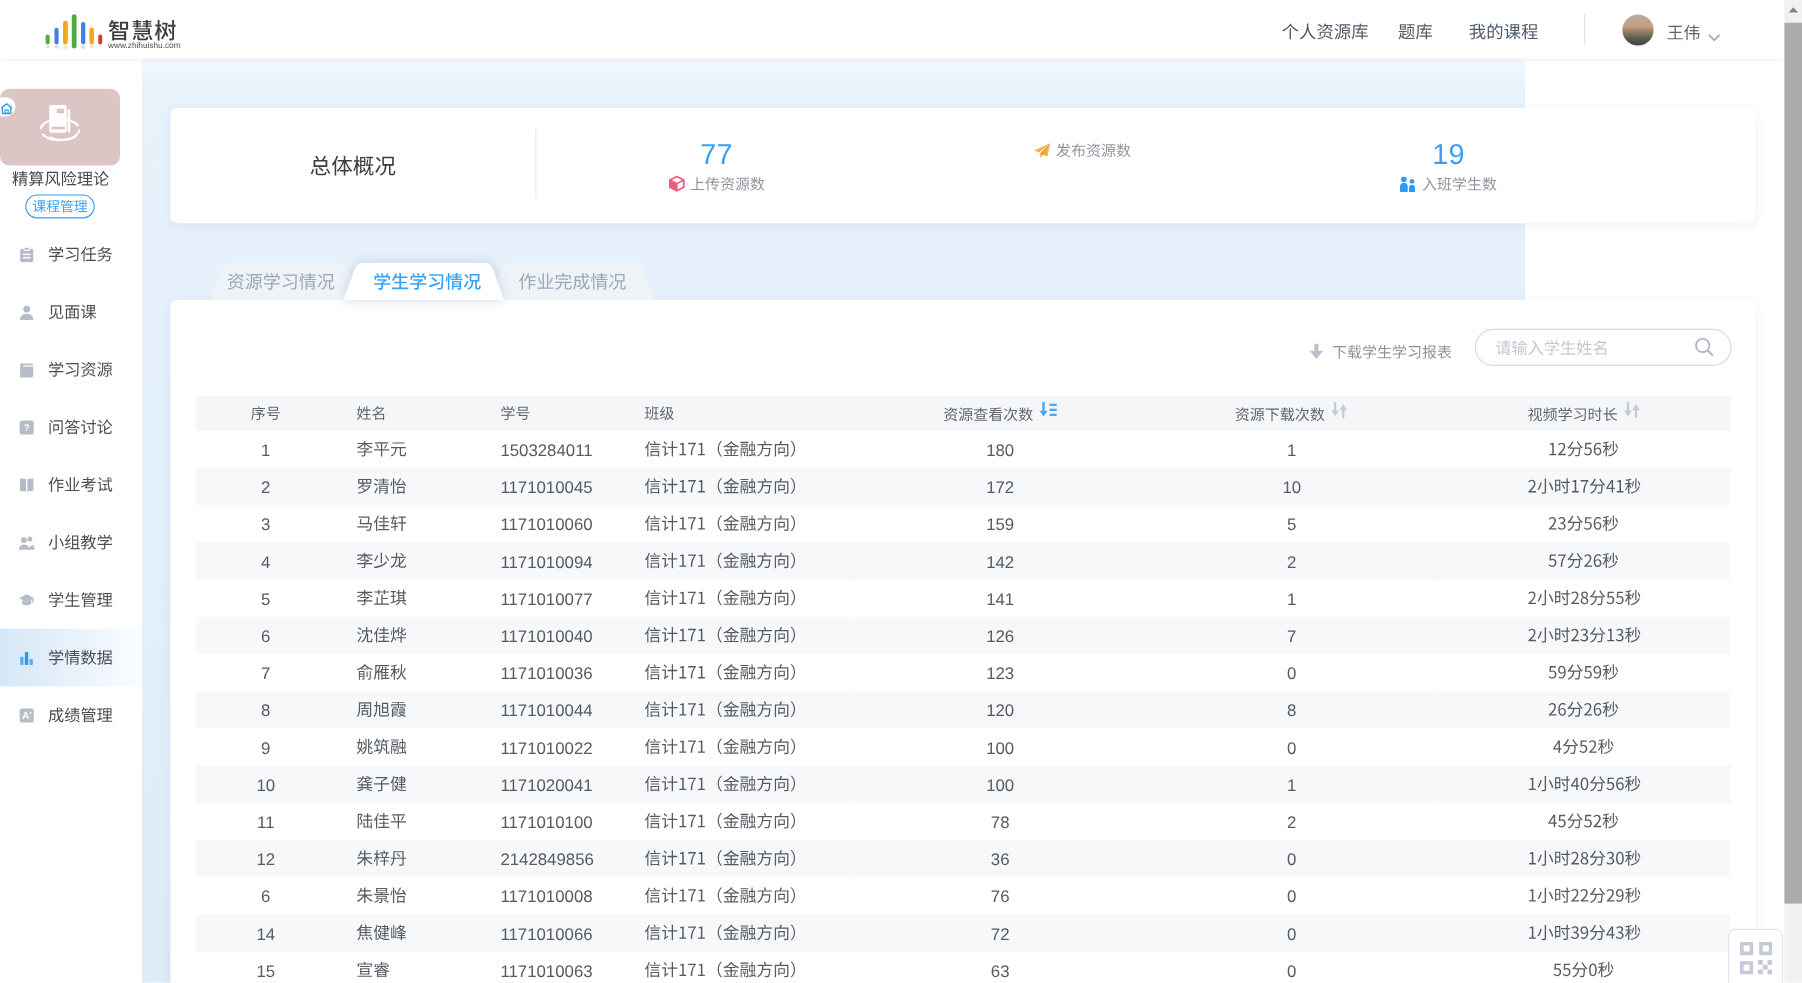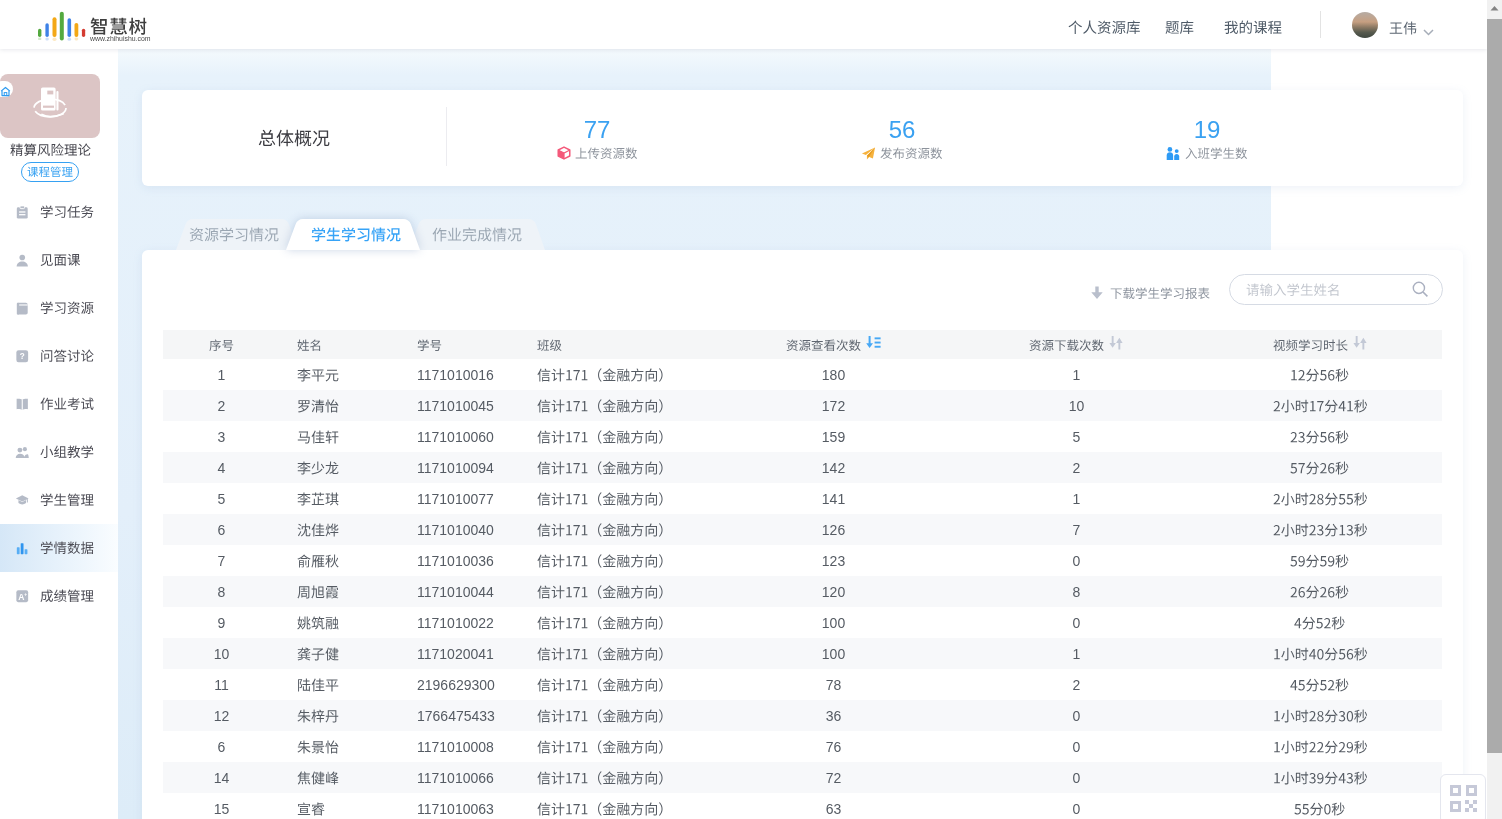--- a/index.html
+++ b/index.html
@@ -198,21 +198,20 @@
             <path d="M1.8 4.8 8 8l6.2-3.2M8 8v6.4" stroke="#f4597a" stroke-width="1.4" fill="none"></path>
             <path d="M8 8 1.6 4.7v6.6L8 14.6z" fill="#f4597a"></path>
           </svg>
           <span style="width:4px"></span>
           <svg class="z " style="width:62.5px;height:12.5px;" viewBox="0 -880 5000 1000">
             <path transform="scale(1,-1)" fill="#8d939c" d="M427 825V43H51V-32H950V43H506V441H881V516H506V825ZM1266 836C1210 684 1116 534 1018 437C1031 420 1052 381 1060 363C1094 398 1128 440 1160 485V-78H1232V597C1272 666 1308 741 1337 815ZM1468 125C1563 67 1676 -23 1731 -80L1787 -24C1760 3 1721 35 1677 68C1754 151 1838 246 1899 317L1846 350L1834 345H1513L1549 464H1954V535H1569L1602 654H1908V724H1621L1647 825L1573 835L1545 724H1348V654H1526L1493 535H1291V464H1472C1451 393 1429 327 1411 275H1769C1725 225 1671 164 1619 109C1587 131 1554 152 1523 171ZM2085 752C2158 725 2249 678 2294 643L2334 701C2287 736 2195 779 2123 804ZM2049 495 2071 426C2151 453 2254 486 2351 519L2339 585C2231 550 2123 516 2049 495ZM2182 372V93H2256V302H2752V100H2830V372ZM2473 273C2444 107 2367 19 2050 -20C2062 -36 2078 -64 2083 -82C2421 -34 2513 73 2547 273ZM2516 75C2641 34 2807 -32 2891 -76L2935 -14C2848 30 2681 92 2557 130ZM2484 836C2458 766 2407 682 2325 621C2342 612 2366 590 2378 574C2421 609 2455 648 2484 689H2602C2571 584 2505 492 2326 444C2340 432 2359 407 2366 390C2504 431 2584 497 2632 578C2695 493 2792 428 2904 397C2914 416 2934 442 2949 456C2825 483 2716 550 2661 636C2667 653 2673 671 2678 689H2827C2812 656 2795 623 2781 600L2846 581C2871 620 2901 681 2927 736L2872 751L2860 747H2519C2534 773 2546 800 2556 826ZM3537 407H3843V319H3537ZM3537 549H3843V463H3537ZM3505 205C3475 138 3431 68 3385 19C3402 9 3431 -9 3445 -20C3489 32 3539 113 3572 186ZM3788 188C3828 124 3876 40 3898 -10L3967 21C3943 69 3893 152 3853 213ZM3087 777C3142 742 3217 693 3254 662L3299 722C3260 751 3185 797 3131 829ZM3038 507C3094 476 3169 428 3207 400L3251 460C3212 488 3136 531 3081 560ZM3059 -24 3126 -66C3174 28 3230 152 3271 258L3211 300C3166 186 3103 54 3059 -24ZM3338 791V517C3338 352 3327 125 3214 -36C3231 -44 3263 -63 3276 -76C3395 92 3411 342 3411 517V723H3951V791ZM3650 709C3644 680 3632 639 3621 607H3469V261H3649V0C3649 -11 3645 -15 3633 -16C3620 -16 3576 -16 3529 -15C3538 -34 3547 -61 3550 -79C3616 -80 3660 -80 3687 -69C3714 -58 3721 -39 3721 -2V261H3913V607H3694C3707 633 3720 663 3733 692ZM4443 821C4425 782 4393 723 4368 688L4417 664C4443 697 4477 747 4506 793ZM4088 793C4114 751 4141 696 4150 661L4207 686C4198 722 4171 776 4143 815ZM4410 260C4387 208 4355 164 4317 126C4279 145 4240 164 4203 180C4217 204 4233 231 4247 260ZM4110 153C4159 134 4214 109 4264 83C4200 37 4123 5 4041 -14C4054 -28 4070 -54 4077 -72C4169 -47 4254 -8 4326 50C4359 30 4389 11 4412 -6L4460 43C4437 59 4408 77 4375 95C4428 152 4470 222 4495 309L4454 326L4442 323H4278L4300 375L4233 387C4226 367 4216 345 4206 323H4070V260H4175C4154 220 4131 183 4110 153ZM4257 841V654H4050V592H4234C4186 527 4109 465 4039 435C4054 421 4071 395 4080 378C4141 411 4207 467 4257 526V404H4327V540C4375 505 4436 458 4461 435L4503 489C4479 506 4391 562 4342 592H4531V654H4327V841ZM4629 832C4604 656 4559 488 4481 383C4497 373 4526 349 4538 337C4564 374 4586 418 4606 467C4628 369 4657 278 4694 199C4638 104 4560 31 4451 -22C4465 -37 4486 -67 4493 -83C4595 -28 4672 41 4731 129C4781 44 4843 -24 4921 -71C4933 -52 4955 -26 4972 -12C4888 33 4822 106 4771 198C4824 301 4858 426 4880 576H4948V646H4663C4677 702 4689 761 4698 821ZM4809 576C4793 461 4769 361 4733 276C4695 366 4667 468 4648 576Z"></path>
           </svg>
         </div>
 </div>
 <div class="abs" style="left:660px;top:26px;width:200px;text-align:center">
-<div style="font-size:24px;color:#3aa1f1;height:28px;line-height:28px">56</div>
 <div style="margin-top:0px;height:18px;display:flex;align-items:center;justify-content:center">
           <svg width="15" height="15" viewBox="0 0 16 16">
             <path d="M15 1.5 1 8l4.2 1.6zM15 1.5 6.3 10.5v4l2.4-2.9 4 1.6z" fill="#f6b23e"></path>
             <path d="M6.3 10.5 15 1.5l-6.8 10.6z" fill="#e69c1f"></path>
           </svg>
           <span style="width:4px"></span>
           <svg class="z " style="width:62.5px;height:12.5px;" viewBox="0 -880 5000 1000">
             <path transform="scale(1,-1)" fill="#8d939c" d="M673 790C716 744 773 680 801 642L860 683C832 719 774 781 731 826ZM144 523C154 534 188 540 251 540H391C325 332 214 168 30 57C49 44 76 15 86 -1C216 79 311 181 381 305C421 230 471 165 531 110C445 49 344 7 240 -18C254 -34 272 -62 280 -82C392 -51 498 -5 589 61C680 -6 789 -54 917 -83C928 -62 948 -32 964 -16C842 7 736 50 648 108C735 185 803 285 844 413L793 437L779 433H441C454 467 467 503 477 540H930L931 612H497C513 681 526 753 537 830L453 844C443 762 429 685 411 612H229C257 665 285 732 303 797L223 812C206 735 167 654 156 634C144 612 133 597 119 594C128 576 140 539 144 523ZM588 154C520 212 466 281 427 361H742C706 279 652 211 588 154ZM1399 841C1385 790 1367 738 1346 687H1061V614H1313C1246 481 1153 358 1031 275C1045 259 1065 230 1076 211C1130 249 1179 294 1222 343V13H1297V360H1509V-81H1585V360H1811V109C1811 95 1806 91 1789 90C1773 90 1715 89 1651 91C1661 72 1673 44 1676 23C1762 23 1815 23 1846 35C1877 47 1886 68 1886 108V431H1811H1585V566H1509V431H1291C1331 489 1366 550 1396 614H1941V687H1428C1446 732 1462 778 1476 823ZM2085 752C2158 725 2249 678 2294 643L2334 701C2287 736 2195 779 2123 804ZM2049 495 2071 426C2151 453 2254 486 2351 519L2339 585C2231 550 2123 516 2049 495ZM2182 372V93H2256V302H2752V100H2830V372ZM2473 273C2444 107 2367 19 2050 -20C2062 -36 2078 -64 2083 -82C2421 -34 2513 73 2547 273ZM2516 75C2641 34 2807 -32 2891 -76L2935 -14C2848 30 2681 92 2557 130ZM2484 836C2458 766 2407 682 2325 621C2342 612 2366 590 2378 574C2421 609 2455 648 2484 689H2602C2571 584 2505 492 2326 444C2340 432 2359 407 2366 390C2504 431 2584 497 2632 578C2695 493 2792 428 2904 397C2914 416 2934 442 2949 456C2825 483 2716 550 2661 636C2667 653 2673 671 2678 689H2827C2812 656 2795 623 2781 600L2846 581C2871 620 2901 681 2927 736L2872 751L2860 747H2519C2534 773 2546 800 2556 826ZM3537 407H3843V319H3537ZM3537 549H3843V463H3537ZM3505 205C3475 138 3431 68 3385 19C3402 9 3431 -9 3445 -20C3489 32 3539 113 3572 186ZM3788 188C3828 124 3876 40 3898 -10L3967 21C3943 69 3893 152 3853 213ZM3087 777C3142 742 3217 693 3254 662L3299 722C3260 751 3185 797 3131 829ZM3038 507C3094 476 3169 428 3207 400L3251 460C3212 488 3136 531 3081 560ZM3059 -24 3126 -66C3174 28 3230 152 3271 258L3211 300C3166 186 3103 54 3059 -24ZM3338 791V517C3338 352 3327 125 3214 -36C3231 -44 3263 -63 3276 -76C3395 92 3411 342 3411 517V723H3951V791ZM3650 709C3644 680 3632 639 3621 607H3469V261H3649V0C3649 -11 3645 -15 3633 -16C3620 -16 3576 -16 3529 -15C3538 -34 3547 -61 3550 -79C3616 -80 3660 -80 3687 -69C3714 -58 3721 -39 3721 -2V261H3913V607H3694C3707 633 3720 663 3733 692ZM4443 821C4425 782 4393 723 4368 688L4417 664C4443 697 4477 747 4506 793ZM4088 793C4114 751 4141 696 4150 661L4207 686C4198 722 4171 776 4143 815ZM4410 260C4387 208 4355 164 4317 126C4279 145 4240 164 4203 180C4217 204 4233 231 4247 260ZM4110 153C4159 134 4214 109 4264 83C4200 37 4123 5 4041 -14C4054 -28 4070 -54 4077 -72C4169 -47 4254 -8 4326 50C4359 30 4389 11 4412 -6L4460 43C4437 59 4408 77 4375 95C4428 152 4470 222 4495 309L4454 326L4442 323H4278L4300 375L4233 387C4226 367 4216 345 4206 323H4070V260H4175C4154 220 4131 183 4110 153ZM4257 841V654H4050V592H4234C4186 527 4109 465 4039 435C4054 421 4071 395 4080 378C4141 411 4207 467 4257 526V404H4327V540C4375 505 4436 458 4461 435L4503 489C4479 506 4391 562 4342 592H4531V654H4327V841ZM4629 832C4604 656 4559 488 4481 383C4497 373 4526 349 4538 337C4564 374 4586 418 4606 467C4628 369 4657 278 4694 199C4638 104 4560 31 4451 -22C4465 -37 4486 -67 4493 -83C4595 -28 4672 41 4731 129C4781 44 4843 -24 4921 -71C4933 -52 4955 -26 4972 -12C4888 33 4822 106 4771 198C4824 301 4858 426 4880 576H4948V646H4663C4677 702 4689 761 4698 821ZM4809 576C4793 461 4769 361 4733 276C4695 366 4667 468 4648 576Z"></path>
           </svg>
         </div>
@@ -327,21 +326,21 @@
                 </svg><svg width="15" height="14" viewBox="0 0 15 14" style="margin-left:5px">
                   <path d="M2.7 0h1.9v7h2.3L3.6 11.8.4 7h2.3z" fill="#c3c9d6"></path>
                   <path d="M11.3 13.4H9.4V6.9H7.1L10.35 1.7 13.6 6.9h-2.3z" fill="#c3c9d6"></path>
                 </svg></span></th>
           </tr>
 <tr>
             <td class="tc num">1</td>
             <td class="tl" style="padding-left:17px"><svg class="z " style="width:42.0px;height:14.0px;" viewBox="0 -880 3000 1000">
                 <path transform="scale(1,-1)" fill="#555b63" d="M459 840V730H57V660H374C287 572 156 493 36 453C53 439 75 412 85 394C220 445 367 544 459 657V438H535V657C628 547 777 449 914 400C925 420 947 448 964 462C841 500 707 575 619 660H944V730H535V840ZM459 275V223H55V154H459V9C459 -4 455 -8 437 -9C419 -10 356 -10 289 -7C302 -27 317 -57 322 -77C405 -77 455 -76 489 -65C523 -53 534 -34 534 8V154H946V223H534V245C622 280 713 329 780 380L731 422L715 418H228V352H624C575 322 515 294 459 275ZM1174 630C1213 556 1252 459 1266 399L1337 424C1323 482 1282 578 1242 650ZM1755 655C1730 582 1684 480 1646 417L1711 396C1750 456 1797 552 1834 633ZM1052 348V273H1459V-79H1537V273H1949V348H1537V698H1893V773H1105V698H1459V348ZM2147 762V690H2857V762ZM2059 482V408H2314C2299 221 2262 62 2048 -19C2065 -33 2087 -60 2095 -77C2328 16 2376 193 2394 408H2583V50C2583 -37 2607 -62 2697 -62C2716 -62 2822 -62 2842 -62C2929 -62 2949 -15 2958 157C2937 162 2905 176 2887 190C2884 36 2877 9 2836 9C2812 9 2724 9 2706 9C2667 9 2659 15 2659 51V408H2942V482Z"></path>
               </svg></td>
-            <td class="tl num" style="padding-left:17px">1171010016</td>
+            <td class="tl num" style="padding-left:17px">1503284011</td>
             <td class="tl" style="padding-left:17px"><svg class="z" style="width:135.3px;height:14px" viewBox="0 -880 9665 1000">
                 <use href="#cls"></use>
               </svg></td>
             <td class="tc num">180</td>
             <td class="tc num">1</td>
             <td class="tc"><svg class="z " style="width:59.1px;height:14.0px;" viewBox="0 -880 4220 1000">
                 <path transform="scale(1,-1)" fill="#555b63" d="M88 0H490V76H343V733H273C233 710 186 693 121 681V623H252V76H88ZM599 0H1060V79H857C820 79 775 75 737 72C909 235 1025 384 1025 531C1025 661 942 746 811 746C718 746 654 704 595 639L648 587C689 636 740 672 800 672C891 672 935 611 935 527C935 401 829 255 599 54ZM1783 822 1714 794C1785 646 1905 483 2010 393C2025 413 2052 441 2071 456C1967 534 1845 687 1783 822ZM1434 820C1376 667 1274 528 1154 442C1172 428 1205 399 1218 384C1245 406 1271 430 1297 457V388H1490C1467 218 1412 59 1175 -19C1192 -35 1212 -64 1221 -83C1476 9 1542 190 1569 388H1841C1830 138 1815 40 1790 14C1780 4 1768 2 1747 2C1724 2 1662 2 1597 8C1611 -13 1620 -45 1622 -67C1685 -71 1746 -72 1780 -69C1814 -66 1837 -59 1858 -34C1893 5 1906 119 1921 426C1922 436 1922 462 1922 462H1302C1387 553 1462 670 1514 798ZM2372 -13C2495 -13 2612 78 2612 238C2612 400 2512 472 2391 472C2347 472 2314 461 2281 443L2300 655H2576V733H2220L2196 391L2245 360C2287 388 2318 403 2367 403C2459 403 2519 341 2519 236C2519 129 2450 63 2363 63C2278 63 2224 102 2183 144L2137 84C2187 35 2257 -13 2372 -13ZM2966 -13C3080 -13 3177 83 3177 225C3177 379 3097 455 2973 455C2916 455 2852 422 2807 367C2811 594 2894 671 2996 671C3040 671 3084 649 3112 615L3164 671C3123 715 3068 746 2992 746C2850 746 2721 637 2721 350C2721 108 2826 -13 2966 -13ZM2809 294C2857 362 2913 387 2958 387C3047 387 3090 324 3090 225C3090 125 3036 59 2966 59C2874 59 2819 142 2809 294ZM3713 670C3698 561 3672 445 3636 368C3653 362 3685 347 3699 337C3735 418 3765 540 3783 657ZM3995 662C4042 576 4089 462 4107 387L4175 412C4156 487 4109 598 4059 684ZM4059 351C3986 154 3829 41 3580 -11C3596 -28 3613 -57 3621 -77C3884 -14 4050 112 4129 329ZM3853 840V221H3925V840ZM3592 826C3517 793 3385 763 3273 745C3281 729 3291 704 3294 687C3337 693 3384 700 3430 709V558H3263V488H3421C3381 373 3313 243 3250 172C3262 154 3280 124 3288 103C3338 164 3390 263 3430 363V-78H3504V385C3537 336 3575 274 3591 242L3636 301C3617 328 3531 439 3504 468V488H3645V558H3504V725C3553 737 3600 751 3638 766Z"></path>
               </svg></td>
           </tr>
 <tr class="even">
@@ -477,36 +476,36 @@
             <td class="tc num">1</td>
             <td class="tc"><svg class="z " style="width:94.8px;height:14.0px;" viewBox="0 -880 6775 1000">
                 <path transform="scale(1,-1)" fill="#555b63" d="M88 0H490V76H343V733H273C233 710 186 693 121 681V623H252V76H88ZM1019 826V24C1019 4 1011 -2 991 -3C970 -4 898 -5 825 -2C837 -23 851 -59 856 -80C950 -81 1012 -79 1049 -66C1085 -54 1100 -31 1100 24V826ZM1260 571C1346 427 1427 240 1450 121L1531 154C1505 274 1420 458 1332 598ZM757 591C732 457 676 284 587 178C608 169 641 151 658 138C749 249 808 430 841 577ZM2029 452C2082 375 2150 269 2182 208L2248 246C2214 307 2145 409 2091 485ZM1879 402V174H1708V402ZM1879 469H1708V688H1879ZM1636 756V25H1708V106H1949V756ZM2319 835V640H1995V566H2319V33C2319 13 2311 6 2291 6C2269 4 2195 4 2117 7C2128 -15 2140 -49 2145 -70C2245 -70 2309 -69 2345 -56C2381 -44 2395 -22 2395 33V566H2517V640H2395V835ZM2895 0H2981V202H3079V275H2981V733H2880L2575 262V202H2895ZM2895 275H2670L2837 525C2858 561 2878 598 2896 633H2900C2898 596 2895 536 2895 500ZM3388 -13C3527 -13 3616 113 3616 369C3616 623 3527 746 3388 746C3248 746 3160 623 3160 369C3160 113 3248 -13 3388 -13ZM3388 61C3305 61 3248 154 3248 369C3248 583 3305 674 3388 674C3471 674 3528 583 3528 369C3528 154 3471 61 3388 61ZM4338 822 4269 794C4340 646 4460 483 4565 393C4580 413 4607 441 4626 456C4522 534 4400 687 4338 822ZM3989 820C3931 667 3829 528 3709 442C3727 428 3760 399 3773 384C3800 406 3826 430 3852 457V388H4045C4022 218 3967 59 3730 -19C3747 -35 3767 -64 3776 -83C4031 9 4097 190 4124 388H4396C4385 138 4370 40 4345 14C4335 4 4323 2 4302 2C4279 2 4217 2 4152 8C4166 -13 4175 -45 4177 -67C4240 -71 4301 -72 4335 -69C4369 -66 4392 -59 4413 -34C4448 5 4461 119 4476 426C4477 436 4477 462 4477 462H3857C3942 553 4017 670 4069 798ZM4927 -13C5050 -13 5167 78 5167 238C5167 400 5067 472 4946 472C4902 472 4869 461 4836 443L4855 655H5131V733H4775L4751 391L4800 360C4842 388 4873 403 4922 403C5014 403 5074 341 5074 236C5074 129 5005 63 4918 63C4833 63 4779 102 4738 144L4692 84C4742 35 4812 -13 4927 -13ZM5521 -13C5635 -13 5732 83 5732 225C5732 379 5652 455 5528 455C5471 455 5407 422 5362 367C5366 594 5449 671 5551 671C5595 671 5639 649 5667 615L5719 671C5678 715 5623 746 5547 746C5405 746 5276 637 5276 350C5276 108 5381 -13 5521 -13ZM5364 294C5412 362 5468 387 5513 387C5602 387 5645 324 5645 225C5645 125 5591 59 5521 59C5429 59 5374 142 5364 294ZM6268 670C6253 561 6227 445 6191 368C6208 362 6240 347 6254 337C6290 418 6320 540 6338 657ZM6550 662C6597 576 6644 462 6662 387L6730 412C6711 487 6664 598 6614 684ZM6614 351C6541 154 6384 41 6135 -11C6151 -28 6168 -57 6176 -77C6439 -14 6605 112 6684 329ZM6408 840V221H6480V840ZM6147 826C6072 793 5940 763 5828 745C5836 729 5846 704 5849 687C5892 693 5939 700 5985 709V558H5818V488H5976C5936 373 5868 243 5805 172C5817 154 5835 124 5843 103C5893 164 5945 263 5985 363V-78H6059V385C6092 336 6130 274 6146 242L6191 301C6172 328 6086 439 6059 468V488H6200V558H6059V725C6108 737 6155 751 6193 766Z"></path>
               </svg></td>
           </tr>
 <tr>
             <td class="tc num">11</td>
             <td class="tl" style="padding-left:17px"><svg class="z " style="width:42.0px;height:14.0px;" viewBox="0 -880 3000 1000">
                 <path transform="scale(1,-1)" fill="#555b63" d="M78 799V-78H147V731H280C254 664 219 576 186 505C271 425 294 357 294 302C294 270 288 243 270 232C261 226 248 223 234 222C216 221 192 221 166 224C178 204 184 176 185 157C210 156 239 156 262 159C284 161 303 167 318 178C349 199 362 241 362 295C361 358 342 430 256 513C295 592 338 689 372 772L322 802L312 799ZM421 283V-25H849V-74H920V283H849V44H707V379H957V450H707V624H897V693H707V836H633V693H430V624H633V450H387V379H633V44H494V283ZM1268 836C1216 685 1131 535 1039 437C1053 420 1075 381 1082 363C1111 396 1140 433 1167 474V-80H1241V597C1278 667 1312 741 1338 815ZM1594 840V709H1376V638H1594V495H1328V423H1940V495H1670V638H1895V709H1670V840ZM1594 384V269H1356V198H1594V30H1294V-42H1960V30H1670V198H1912V269H1670V384ZM2174 630C2213 556 2252 459 2266 399L2337 424C2323 482 2282 578 2242 650ZM2755 655C2730 582 2684 480 2646 417L2711 396C2750 456 2797 552 2834 633ZM2052 348V273H2459V-79H2537V273H2949V348H2537V698H2893V773H2105V698H2459V348Z"></path>
               </svg></td>
-            <td class="tl num" style="padding-left:17px">2196629300</td>
+            <td class="tl num" style="padding-left:17px">1171010100</td>
             <td class="tl" style="padding-left:17px"><svg class="z" style="width:135.3px;height:14px" viewBox="0 -880 9665 1000">
                 <use href="#cls"></use>
               </svg></td>
             <td class="tc num">78</td>
             <td class="tc num">2</td>
             <td class="tc"><svg class="z " style="width:59.1px;height:14.0px;" viewBox="0 -880 4220 1000">
                 <path transform="scale(1,-1)" fill="#555b63" d="M340 0H426V202H524V275H426V733H325L20 262V202H340ZM340 275H115L282 525C303 561 323 598 341 633H345C343 596 340 536 340 500ZM817 -13C940 -13 1057 78 1057 238C1057 400 957 472 836 472C792 472 759 461 726 443L745 655H1021V733H665L641 391L690 360C732 388 763 403 812 403C904 403 964 341 964 236C964 129 895 63 808 63C723 63 669 102 628 144L582 84C632 35 702 -13 817 -13ZM1783 822 1714 794C1785 646 1905 483 2010 393C2025 413 2052 441 2071 456C1967 534 1845 687 1783 822ZM1434 820C1376 667 1274 528 1154 442C1172 428 1205 399 1218 384C1245 406 1271 430 1297 457V388H1490C1467 218 1412 59 1175 -19C1192 -35 1212 -64 1221 -83C1476 9 1542 190 1569 388H1841C1830 138 1815 40 1790 14C1780 4 1768 2 1747 2C1724 2 1662 2 1597 8C1611 -13 1620 -45 1622 -67C1685 -71 1746 -72 1780 -69C1814 -66 1837 -59 1858 -34C1893 5 1906 119 1921 426C1922 436 1922 462 1922 462H1302C1387 553 1462 670 1514 798ZM2372 -13C2495 -13 2612 78 2612 238C2612 400 2512 472 2391 472C2347 472 2314 461 2281 443L2300 655H2576V733H2220L2196 391L2245 360C2287 388 2318 403 2367 403C2459 403 2519 341 2519 236C2519 129 2450 63 2363 63C2278 63 2224 102 2183 144L2137 84C2187 35 2257 -13 2372 -13ZM2709 0H3170V79H2967C2930 79 2885 75 2847 72C3019 235 3135 384 3135 531C3135 661 3052 746 2921 746C2828 746 2764 704 2705 639L2758 587C2799 636 2850 672 2910 672C3001 672 3045 611 3045 527C3045 401 2939 255 2709 54ZM3713 670C3698 561 3672 445 3636 368C3653 362 3685 347 3699 337C3735 418 3765 540 3783 657ZM3995 662C4042 576 4089 462 4107 387L4175 412C4156 487 4109 598 4059 684ZM4059 351C3986 154 3829 41 3580 -11C3596 -28 3613 -57 3621 -77C3884 -14 4050 112 4129 329ZM3853 840V221H3925V840ZM3592 826C3517 793 3385 763 3273 745C3281 729 3291 704 3294 687C3337 693 3384 700 3430 709V558H3263V488H3421C3381 373 3313 243 3250 172C3262 154 3280 124 3288 103C3338 164 3390 263 3430 363V-78H3504V385C3537 336 3575 274 3591 242L3636 301C3617 328 3531 439 3504 468V488H3645V558H3504V725C3553 737 3600 751 3638 766Z"></path>
               </svg></td>
           </tr>
 <tr class="even">
             <td class="tc num">12</td>
             <td class="tl" style="padding-left:17px"><svg class="z " style="width:42.0px;height:14.0px;" viewBox="0 -880 3000 1000">
                 <path transform="scale(1,-1)" fill="#555b63" d="M255 816C220 696 159 579 85 504C106 495 141 477 156 466C187 502 218 546 245 596H460V418H61V344H408C317 220 171 104 36 44C54 28 78 -1 91 -21C223 46 364 167 460 301V-80H539V299C639 170 782 52 916 -13C929 7 954 37 972 53C834 110 686 224 592 344H941V418H539V596H864V670H539V839H460V670H282C301 711 318 755 332 799ZM1471 624C1500 570 1524 497 1532 450L1597 473C1589 520 1563 591 1532 645ZM1777 647C1761 587 1731 503 1705 446H1376V376H1627V237H1401V166H1627V-79H1702V166H1927V237H1702V376H1961V446H1775C1801 499 1829 568 1853 628ZM1586 816C1611 788 1634 751 1647 720H1401V650H1924V720H1690L1718 735C1705 768 1676 813 1644 845ZM1190 840V647H1052V577H1184C1154 440 1093 281 1031 197C1044 179 1062 146 1071 124C1115 189 1158 294 1190 403V-79H1258V430C1282 381 1309 325 1321 293L1367 347C1351 376 1281 496 1258 529V577H1376V647H1258V840ZM2372 624C2441 570 2527 493 2567 443L2625 492C2582 541 2496 615 2426 666ZM2198 788V449L2197 402H2053V330H2193C2183 204 2146 70 2035 -30C2051 -40 2079 -67 2090 -83C2214 28 2255 187 2267 330H2737V19C2737 -1 2729 -8 2708 -9C2686 -9 2610 -10 2532 -7C2544 -28 2556 -61 2561 -81C2663 -81 2726 -80 2763 -68C2799 -56 2812 -33 2812 19V330H2948V402H2812V788ZM2272 718H2737V402H2271L2272 449Z"></path>
               </svg></td>
-            <td class="tl num" style="padding-left:17px">1766475433</td>
+            <td class="tl num" style="padding-left:17px">2142849856</td>
             <td class="tl" style="padding-left:17px"><svg class="z" style="width:135.3px;height:14px" viewBox="0 -880 9665 1000">
                 <use href="#cls"></use>
               </svg></td>
             <td class="tc num">36</td>
             <td class="tc num">0</td>
             <td class="tc"><svg class="z " style="width:94.8px;height:14.0px;" viewBox="0 -880 6775 1000">
                 <path transform="scale(1,-1)" fill="#555b63" d="M88 0H490V76H343V733H273C233 710 186 693 121 681V623H252V76H88ZM1019 826V24C1019 4 1011 -2 991 -3C970 -4 898 -5 825 -2C837 -23 851 -59 856 -80C950 -81 1012 -79 1049 -66C1085 -54 1100 -31 1100 24V826ZM1260 571C1346 427 1427 240 1450 121L1531 154C1505 274 1420 458 1332 598ZM757 591C732 457 676 284 587 178C608 169 641 151 658 138C749 249 808 430 841 577ZM2029 452C2082 375 2150 269 2182 208L2248 246C2214 307 2145 409 2091 485ZM1879 402V174H1708V402ZM1879 469H1708V688H1879ZM1636 756V25H1708V106H1949V756ZM2319 835V640H1995V566H2319V33C2319 13 2311 6 2291 6C2269 4 2195 4 2117 7C2128 -15 2140 -49 2145 -70C2245 -70 2309 -69 2345 -56C2381 -44 2395 -22 2395 33V566H2517V640H2395V835ZM2599 0H3060V79H2857C2820 79 2775 75 2737 72C2909 235 3025 384 3025 531C3025 661 2942 746 2811 746C2718 746 2654 704 2595 639L2648 587C2689 636 2740 672 2800 672C2891 672 2935 611 2935 527C2935 401 2829 255 2599 54ZM3390 -13C3527 -13 3619 70 3619 176C3619 277 3560 332 3496 369V374C3539 408 3593 474 3593 551C3593 664 3517 744 3392 744C3278 744 3191 669 3191 558C3191 481 3237 426 3290 389V385C3223 349 3156 280 3156 182C3156 69 3254 -13 3390 -13ZM3440 398C3353 432 3274 471 3274 558C3274 629 3323 676 3391 676C3469 676 3515 619 3515 546C3515 492 3489 442 3440 398ZM3391 55C3303 55 3237 112 3237 190C3237 260 3279 318 3338 356C3442 314 3532 278 3532 179C3532 106 3476 55 3391 55ZM4338 822 4269 794C4340 646 4460 483 4565 393C4580 413 4607 441 4626 456C4522 534 4400 687 4338 822ZM3989 820C3931 667 3829 528 3709 442C3727 428 3760 399 3773 384C3800 406 3826 430 3852 457V388H4045C4022 218 3967 59 3730 -19C3747 -35 3767 -64 3776 -83C4031 9 4097 190 4124 388H4396C4385 138 4370 40 4345 14C4335 4 4323 2 4302 2C4279 2 4217 2 4152 8C4166 -13 4175 -45 4177 -67C4240 -71 4301 -72 4335 -69C4369 -66 4392 -59 4413 -34C4448 5 4461 119 4476 426C4477 436 4477 462 4477 462H3857C3942 553 4017 670 4069 798ZM4928 -13C5059 -13 5164 65 5164 196C5164 297 5095 361 5009 382V387C5087 414 5139 474 5139 563C5139 679 5049 746 4925 746C4841 746 4776 709 4721 659L4770 601C4812 643 4863 672 4922 672C4999 672 5046 626 5046 556C5046 477 4995 416 4843 416V346C5013 346 5071 288 5071 199C5071 115 5010 63 4922 63C4839 63 4784 103 4741 147L4694 88C4742 35 4814 -13 4928 -13ZM5498 -13C5637 -13 5726 113 5726 369C5726 623 5637 746 5498 746C5358 746 5270 623 5270 369C5270 113 5358 -13 5498 -13ZM5498 61C5415 61 5358 154 5358 369C5358 583 5415 674 5498 674C5581 674 5638 583 5638 369C5638 154 5581 61 5498 61ZM6268 670C6253 561 6227 445 6191 368C6208 362 6240 347 6254 337C6290 418 6320 540 6338 657ZM6550 662C6597 576 6644 462 6662 387L6730 412C6711 487 6664 598 6614 684ZM6614 351C6541 154 6384 41 6135 -11C6151 -28 6168 -57 6176 -77C6439 -14 6605 112 6684 329ZM6408 840V221H6480V840ZM6147 826C6072 793 5940 763 5828 745C5836 729 5846 704 5849 687C5892 693 5939 700 5985 709V558H5818V488H5976C5936 373 5868 243 5805 172C5817 154 5835 124 5843 103C5893 164 5945 263 5985 363V-78H6059V385C6092 336 6130 274 6146 242L6191 301C6172 328 6086 439 6059 468V488H6200V558H6059V725C6108 737 6155 751 6193 766Z"></path>
               </svg></td>
           </tr>
 <tr>

